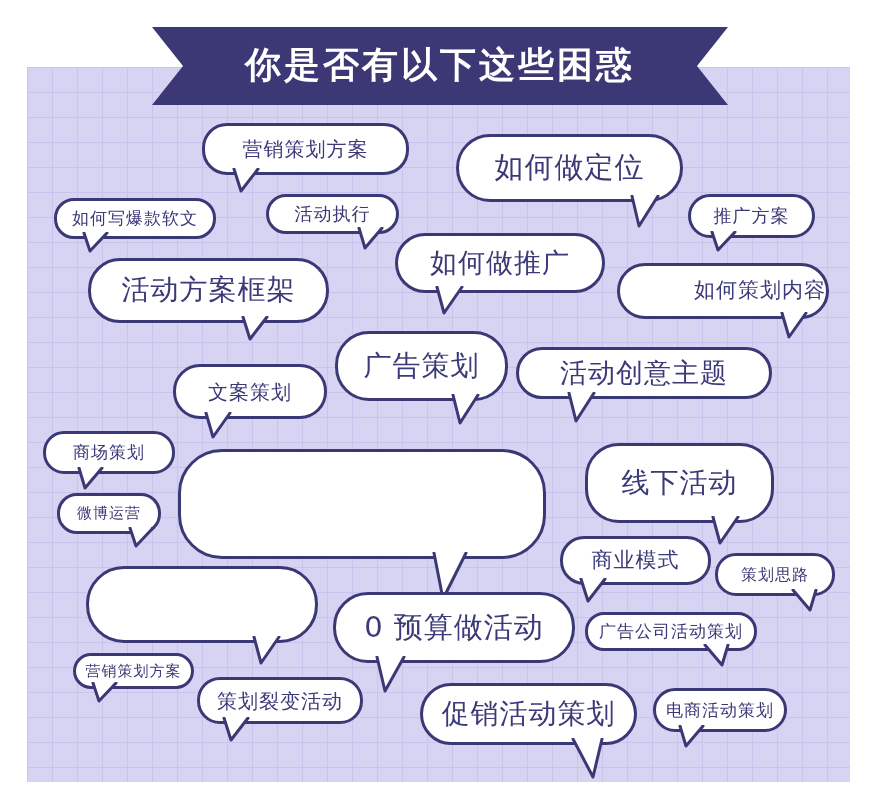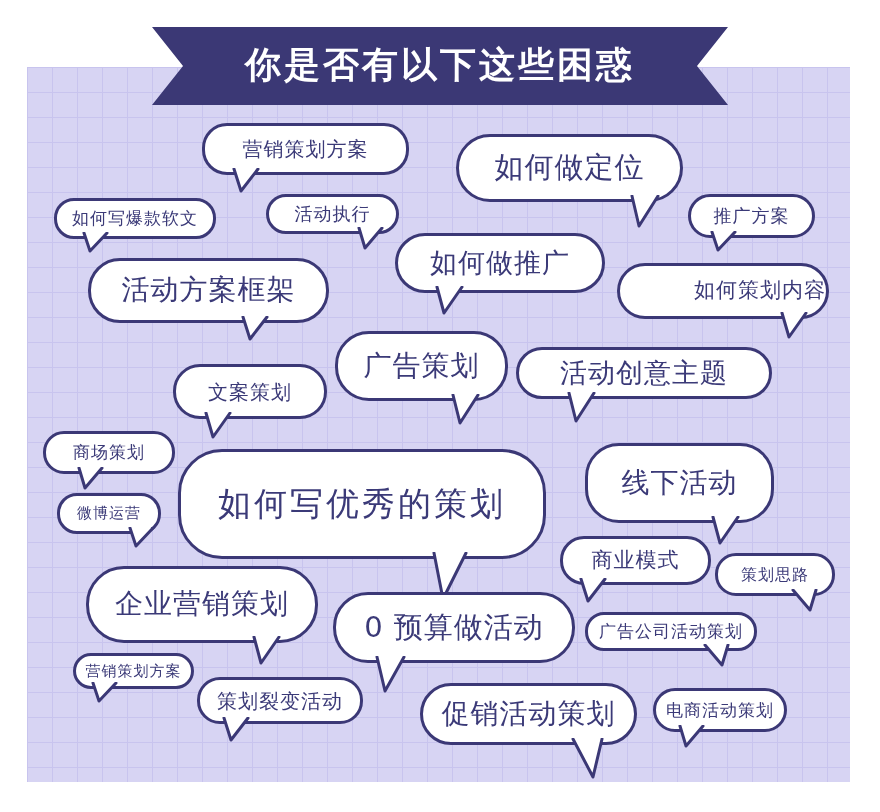--- a/index.html
+++ b/index.html
@@ -132,21 +132,20 @@
   </div>
 
   <div class="b" style="left:585px; top:443px; width:189px; height:80px; font-size:28px; border-radius:34px;">
     <span>线下活动</span>
     <svg class="tail" style="left:120px;" width="34" height="30">
         <path d="M5,1 L12,27 L30,1" fill="#ffffff" stroke="#3b3876" stroke-width="3" stroke-linejoin="round" stroke-linecap="round"></path>
       </svg>
   </div>
 
   <div class="b" style="left:178px; top:449px; width:368px; height:110px; font-size:33px; border-radius:44px; letter-spacing:3px;">
-    <span>如何写优秀的策划</span>
     <svg class="tail" style="left:247px;" width="42" height="50">
         <path d="M6,1 L15,47 L38,1" fill="#ffffff" stroke="#3b3876" stroke-width="3" stroke-linejoin="round" stroke-linecap="round"></path>
       </svg>
   </div>
 
   <div class="b" style="left:57px; top:493px; width:104px; height:41px; font-size:15px; border-radius:20px;">
     <span>微博运营</span>
     <svg class="tail" style="left:66px;" width="32" height="22">
         <path d="M4,1 L10,19 L27,1" fill="#ffffff" stroke="#3b3876" stroke-width="3" stroke-linejoin="round" stroke-linecap="round"></path>
       </svg>
@@ -160,21 +159,20 @@
   </div>
 
   <div class="b" style="left:715px; top:553px; width:120px; height:43px; font-size:16px; border-radius:21px;">
     <span>策划思路</span>
     <svg class="tail r" style="left:70px;" width="32" height="24">
         <path d="M4,1 L10,21 L27,1" fill="#ffffff" stroke="#3b3876" stroke-width="3" stroke-linejoin="round" stroke-linecap="round"></path>
       </svg>
   </div>
 
   <div class="b" style="left:86px; top:566px; width:232px; height:77px; font-size:28px; border-radius:38px;">
-    <span>企业营销策划</span>
     <svg class="tail" style="left:160px;" width="34" height="30">
         <path d="M5,1 L12,27 L30,1" fill="#ffffff" stroke="#3b3876" stroke-width="3" stroke-linejoin="round" stroke-linecap="round"></path>
       </svg>
   </div>
 
   <div class="b" style="left:333px; top:592px; width:242px; height:71px; font-size:29px; border-radius:35px;">
     <span>0 预算做活动</span>
     <svg class="tail" style="left:36px;" width="36" height="38">
         <path d="M5,1 L13,35 L32,1" fill="#ffffff" stroke="#3b3876" stroke-width="3" stroke-linejoin="round" stroke-linecap="round"></path>
       </svg>

